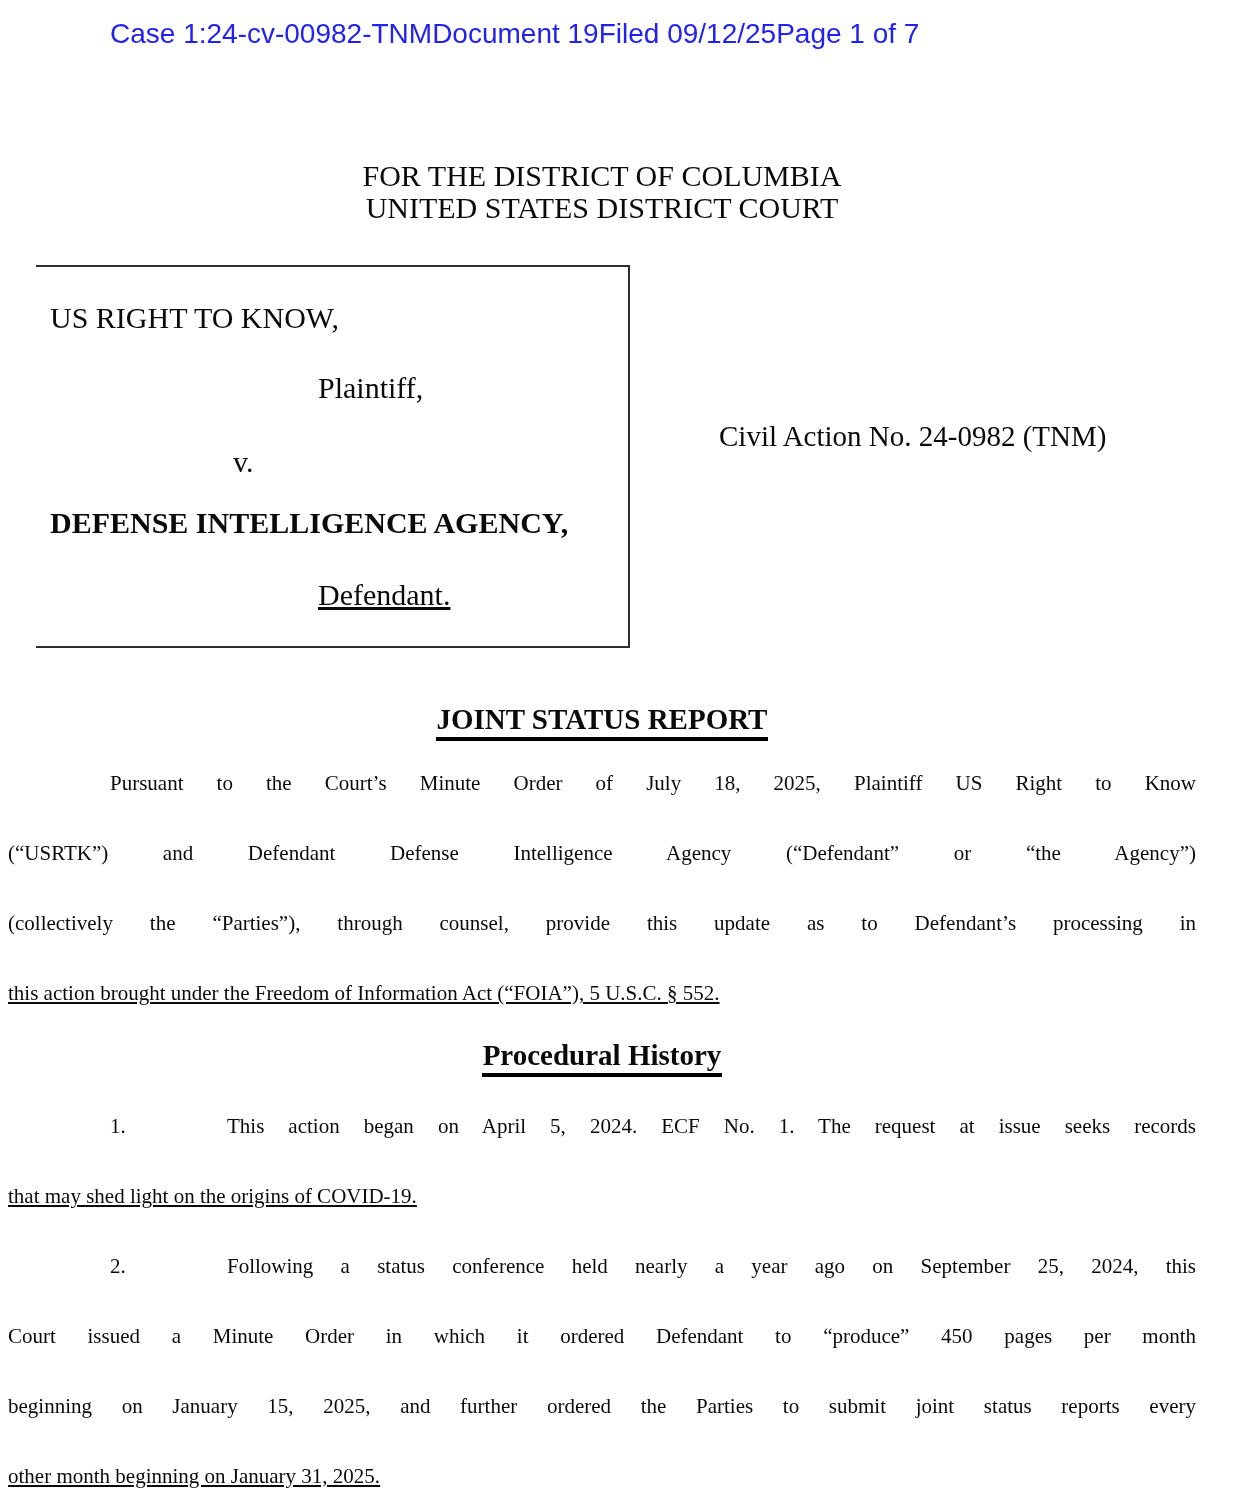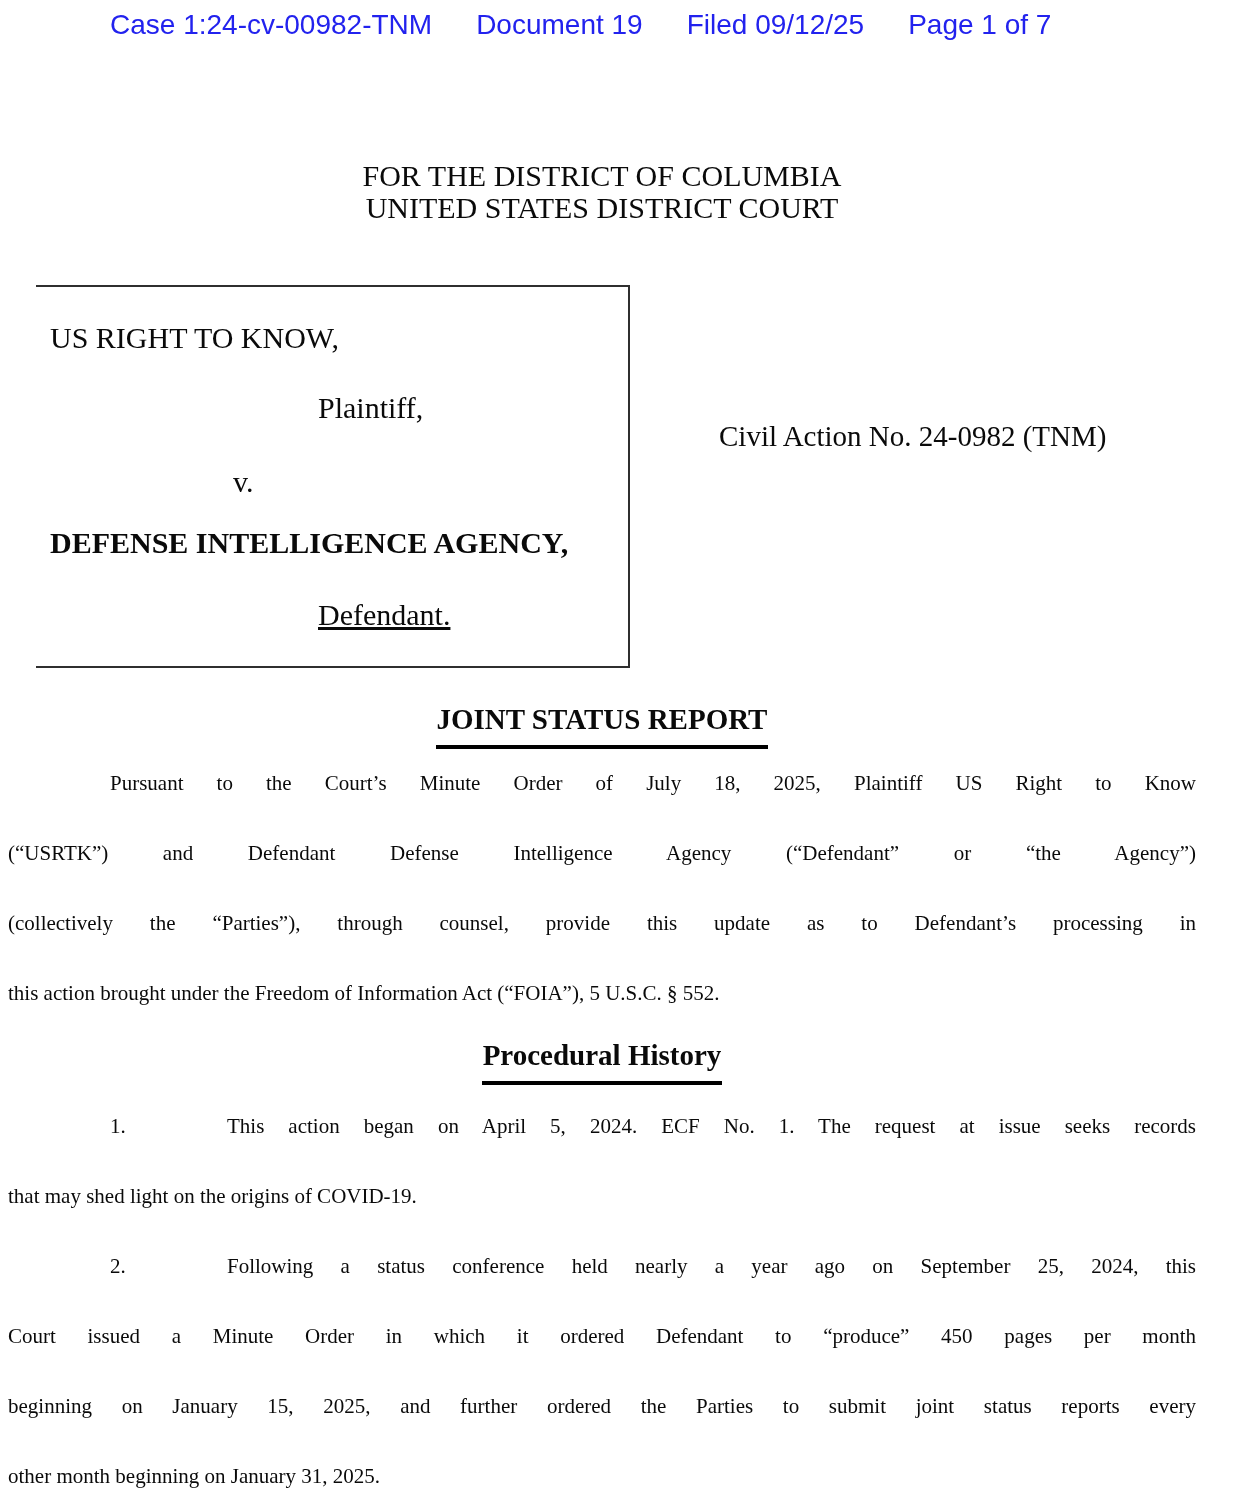--- a/index.html
+++ b/index.html
@@ -10,23 +10,22 @@
     background: #ffffff;
     overflow: hidden;
     font-family: "Liberation Serif", serif;
     color: #0a0a0a;
   }
 
   
   .pacer-header {
     position: absolute;
     left: 110px;
-    top: 9px;
+    top: 18px;
     display: flex;
-    gap: 44px;
     font-family: "Liberation Sans", sans-serif;
     font-size: 28px;
     line-height: 32px;
     white-space: nowrap;
   }
 
   
   .court-title {
     position: absolute;
     left: 8px;
@@ -43,21 +42,20 @@
     left: 36px;
     top: 265px;
     width: 594px;
     height: 383px;
     border-top: 2px solid #2f2f2f;
     border-right: 2px solid #2f2f2f;
     border-bottom: 2px solid #2f2f2f;
     box-sizing: border-box;
     font-size: 30px;
     line-height: 34px;
-    margin-top: 20px;
   }
   .cap-line { position: absolute; white-space: nowrap; }
   .cap-plaintiff-name  { left: 14px;  top: 34px;  }
   .cap-plaintiff-role  { left: 282px; top: 104px; }
   .cap-versus          { left: 197px; top: 178px; }
   .cap-defendant-name  { left: 14px;  top: 239px; font-weight: bold; }
   .cap-defendant-role  { left: 282px; top: 311px; text-decoration: underline; }
 
   .civil-action {
     position: absolute;
@@ -74,21 +72,21 @@
     width: 1188px;
     text-align: center;
     font-size: 29px;
     line-height: 34px;
     font-weight: bold;
   }
   .heading-jsr { top: 702px; }
   .heading-proc { top: 1038px; }
   .doc-heading .u {
     border-bottom: 4px solid #000;
-    padding: 0 1px 10px 1px;
+    padding: 0 1px 2px 1px;
   }
 
   
   .body-block {
     position: absolute;
     left: 8px;
     width: 1188px;
     font-size: 21px;
     line-height: 70px;
   }
@@ -97,20 +95,21 @@
   .block-para2 { top: 1231px; }
 
   .jline {
     text-align: justify;
     text-align-last: justify;
     white-space: normal;
   }
   .jline.last {
     text-align: left;
     text-align-last: auto;
+    text-decoration: underline;
   }
   .jline.first { padding-left: 102px; }
   .para-num {
     display: inline-block;
     width: 117px;
   }
 </style>
 </head>
 <body>
 

